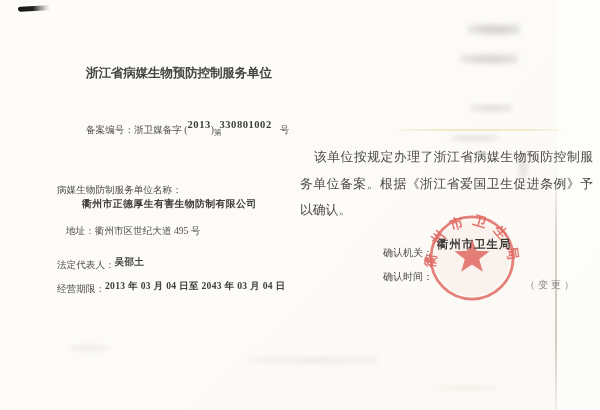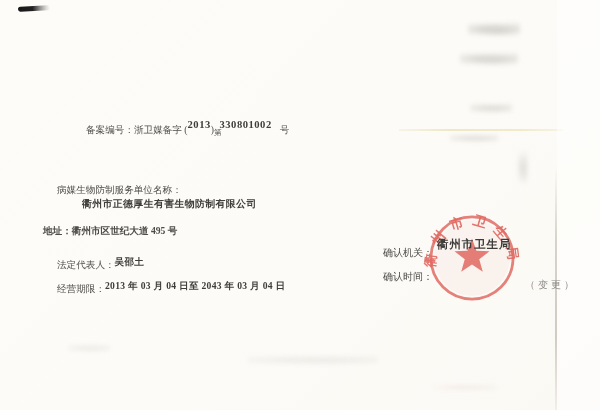--- a/index.html
+++ b/index.html
@@ -52,21 +52,21 @@
   .regno .yr{display:inline-block;font-size:10.6px;font-weight:bold;color:#3e3d3a;
              transform:translateY(-5px);letter-spacing:.5px;}
   .regno .di{display:inline-block;font-size:7.6px;transform:translateY(2px);}
   .regno .num{display:inline-block;font-size:10.6px;font-weight:bold;color:#3e3d3a;
               transform:translateY(-5px);letter-spacing:.5px;margin-left:-2px;}
   .regno .sfx{margin-left:8px;}
   
   .fld{font-size:9.6px;color:#4e4c48;white-space:nowrap;}
   .f-name-label{left:57px;top:184px;}
   .f-name-value{left:82px;top:197px;font-size:9.9px;font-weight:bold;color:#403e3b;letter-spacing:.4px;}
-  .f-addr{left:43px;top:225px;font-weight:bold;}
+  .f-addr{left:66px;top:225px;}
   .f-legal{left:57px;top:259px;}
   .f-term{left:57px;top:283px;}
   .val-raise{display:inline-block;transform:translateY(-3px);font-weight:bold;color:#3e3d3a;letter-spacing:.3px;}
   
   .para{left:300px;top:144px;width:293px;font-size:12.8px;line-height:26.6px;
         text-indent:14px;color:#4a4845;text-align:justify;}
   .lbl{font-size:10px;color:#4c4a46;white-space:nowrap;}
   .auth-label{left:383px;top:246px;}
   .auth-value{left:437px;top:237px;font-size:11.4px;font-weight:bold;color:#3c3b38;
               letter-spacing:1px;white-space:nowrap;z-index:3;}
@@ -91,40 +91,42 @@
   <div class="abs crease"></div>
   <div class="abs smudge sm1"></div>
   <div class="abs smudge sm2"></div>
   <div class="abs smudge sm3"></div>
   <div class="abs smudge sm4"></div>
   <div class="abs smudge sm5"></div>
   <div class="abs smudge sm6"></div>
   <div class="abs smudge sm7"></div>
   <div class="abs smudge sm8"></div>
 
+  <div class="abs title1">浙江省病媒生物预防控制服务单位</div>
 
   <div class="abs regno">
     <span>备案编号：浙卫媒备字 (</span><span class="yr">2013</span><span>)</span><span class="di">第</span><span class="num">330801002</span><span class="sfx">号</span>
   </div>
 
   <div class="abs fld f-name-label">病媒生物防制服务单位名称：</div>
   <div class="abs fld f-name-value">衢州市正德厚生有害生物防制有限公司</div>
 
   <div class="abs fld f-addr">
     <span>地址：</span><span>衢州市区世纪大道 495 号</span>
   </div>
 
   <div class="abs fld f-legal">
     <span>法定代表人：</span><span class="val-raise">吴邵土</span>
   </div>
 
   <div class="abs fld f-term">
     <span>经营期限：</span><span class="val-raise">2013 年 03 月 04 日至 2043 年 03 月 04 日</span>
   </div>
 
+  <div class="abs para">该单位按规定办理了浙江省病媒生物预防控制服务单位备案。根据《浙江省爱国卫生促进条例》予以确认。</div>
 
   <div class="abs lbl auth-label">确认机关：</div>
   <div class="abs auth-value">衢州市卫生局</div>
 
   <div class="abs lbl time-label">确认时间：</div>
 
   <div class="abs remark">（变更）</div>
 
   <svg class="abs seal" viewBox="0 0 100 100" xmlns="http://www.w3.org/2000/svg">
     <circle cx="50" cy="50" r="38" fill="none" stroke="#df6159" stroke-width="2.6" opacity="0.9"></circle>

